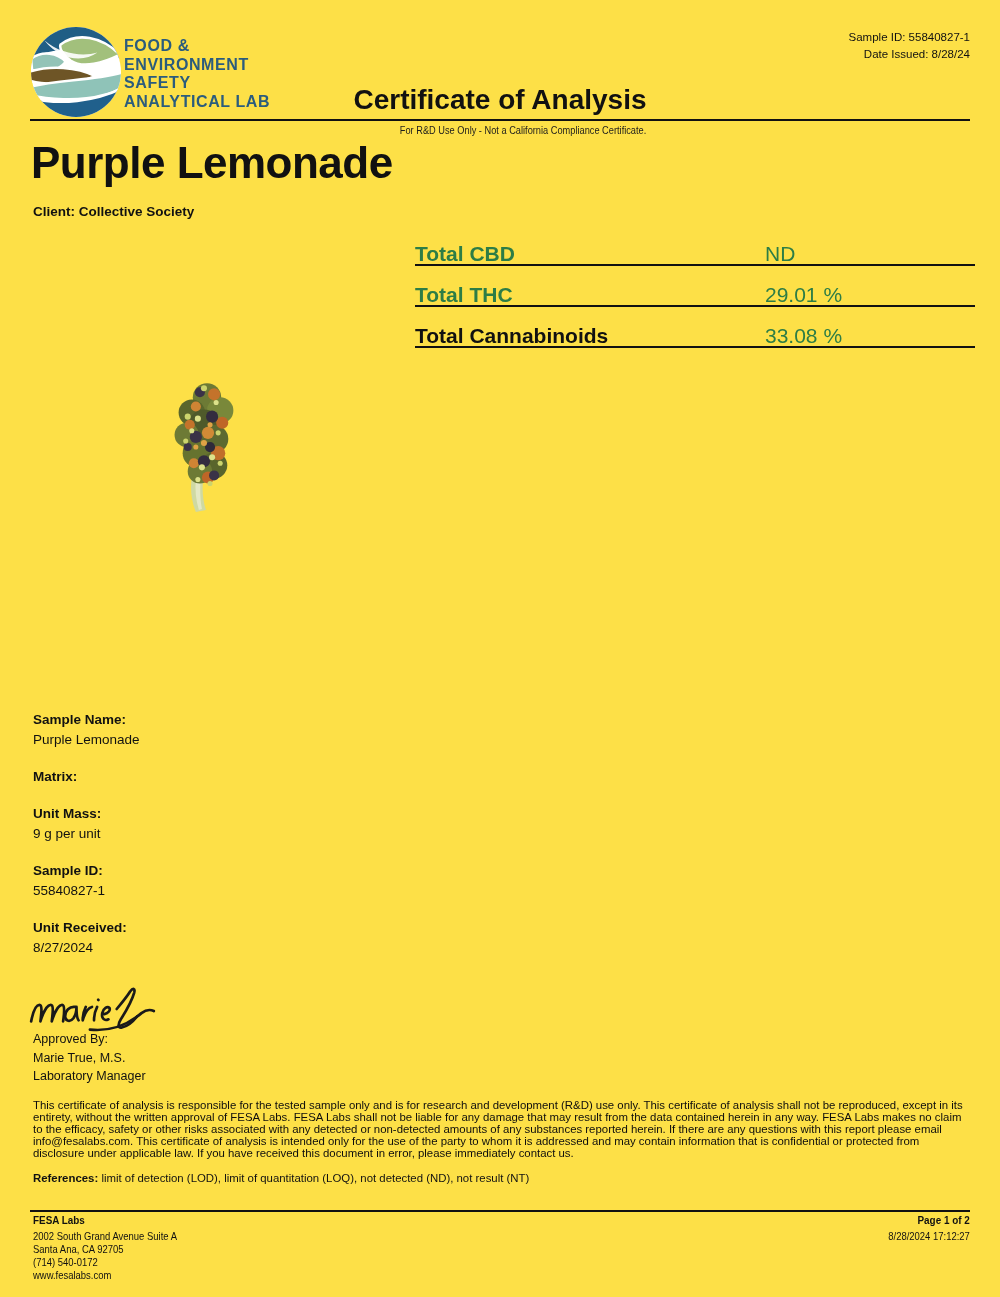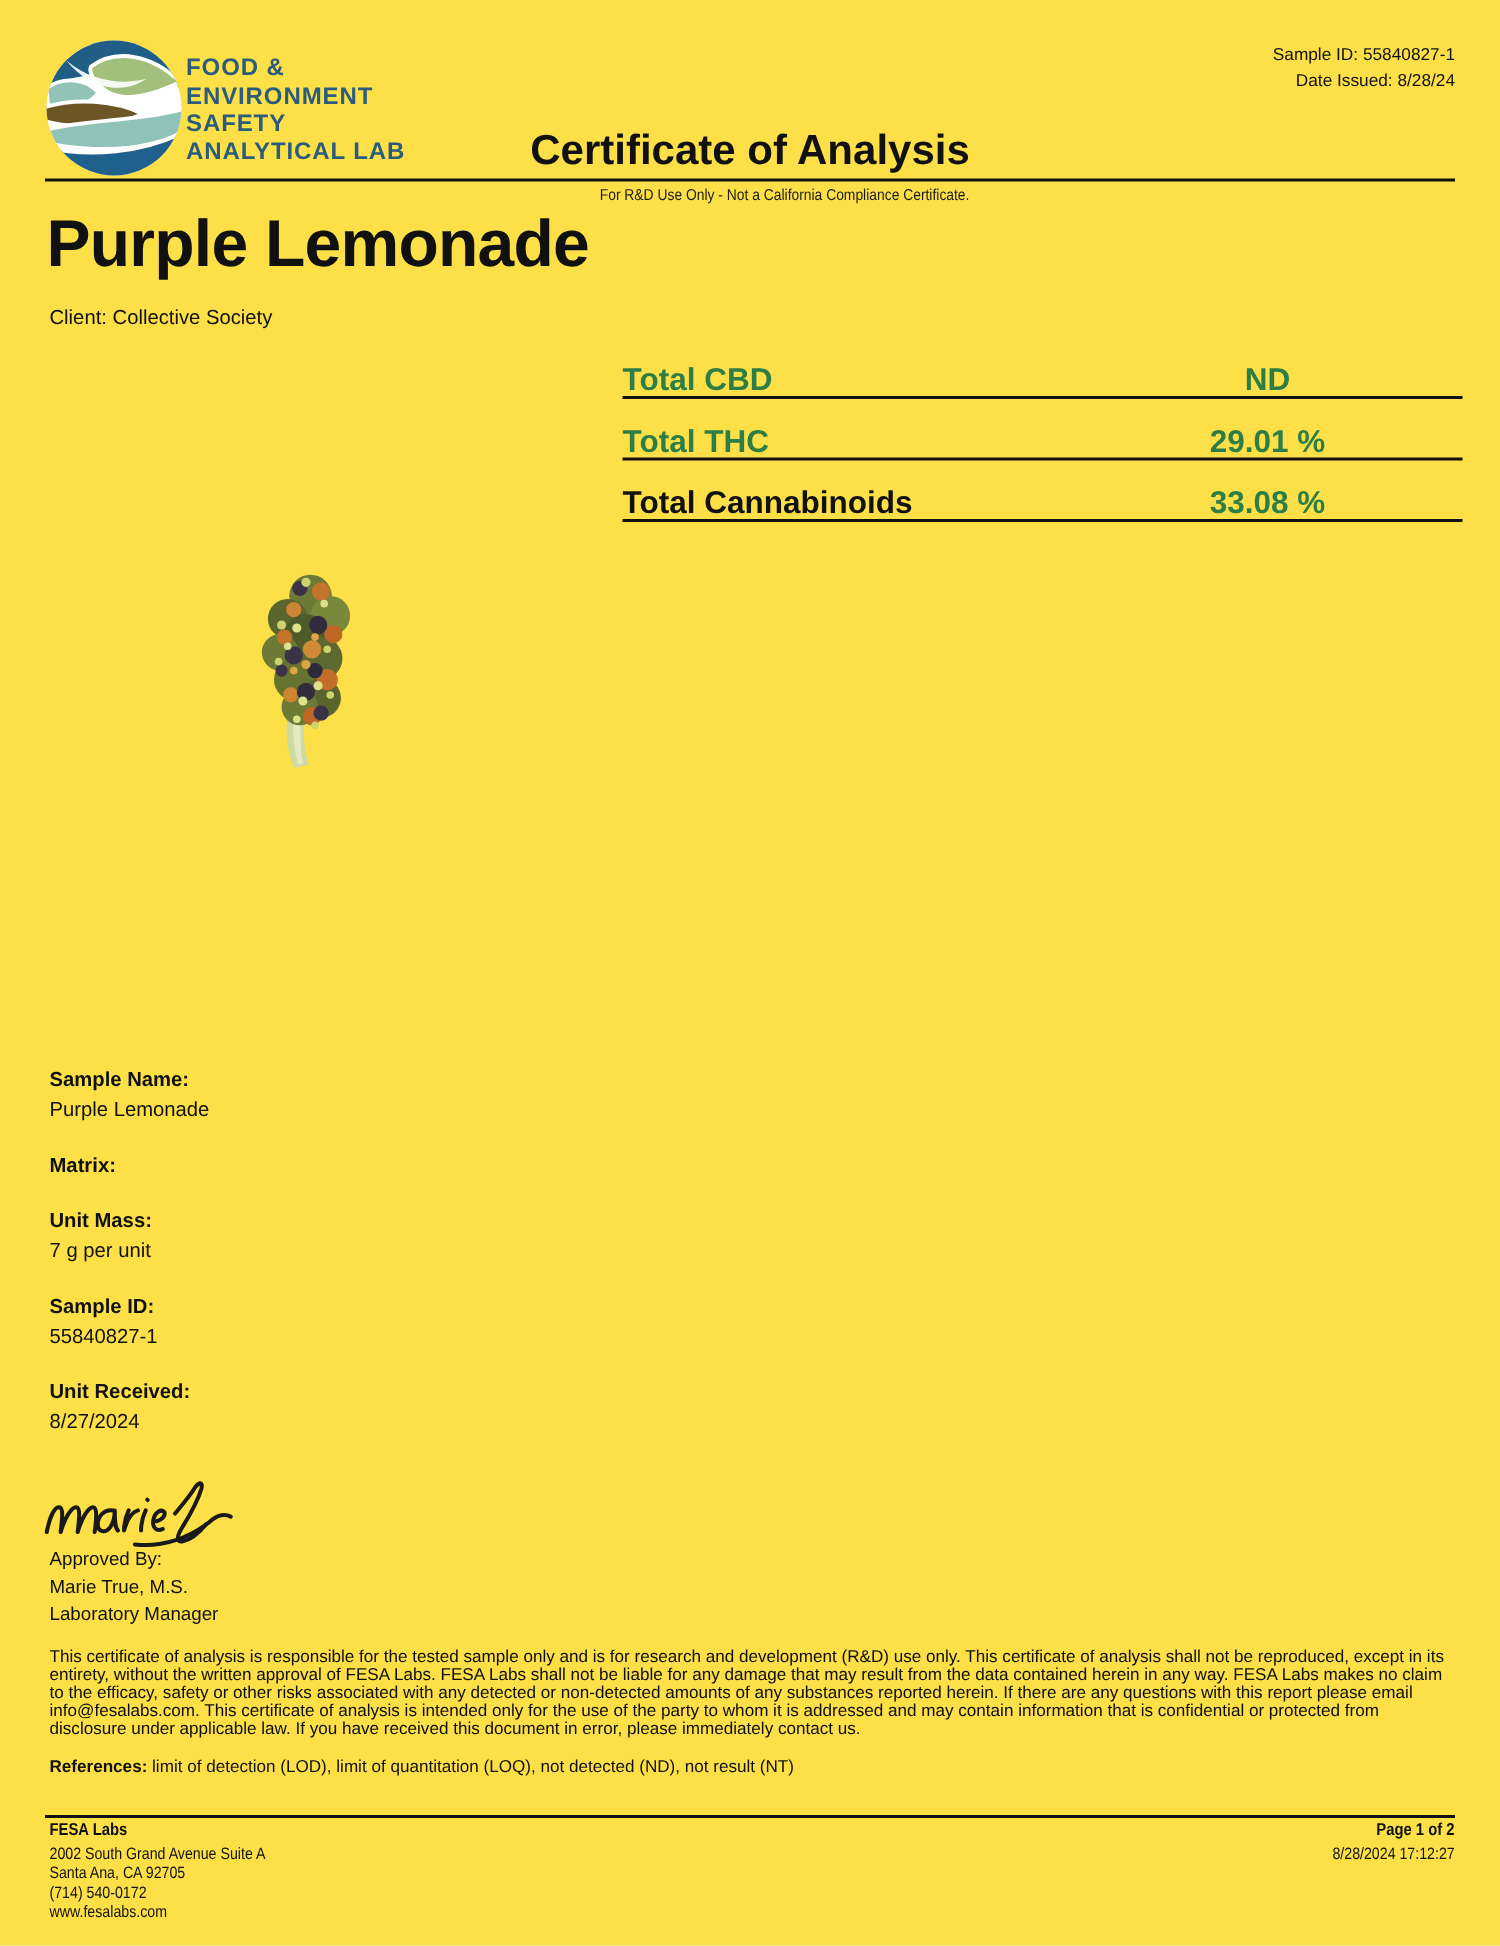--- a/index.html
+++ b/index.html
@@ -17,29 +17,29 @@
     font-weight:600;letter-spacing:.6px;color:var(--logo-blue);}
   .doc-title{position:absolute;top:84px;left:0;width:100%;text-align:center;
     font-size:28px;font-weight:bold;color:var(--ink);}
   .header-rule{position:absolute;top:119px;left:30px;right:30px;height:2px;background:var(--ink);}
   .subtitle{position:absolute;top:124px;left:0;width:100%;text-align:center;font-size:10.5px;color:#1c1c1c;padding-left:46px;}
   .condensed{display:inline-block;transform:scaleX(.88);transform-origin:center;}
   .sample-meta{position:absolute;top:29px;right:30px;text-align:right;font-size:11.5px;line-height:17px;}
 
   
   .product-name{position:absolute;left:31px;top:138px;font-size:44px;font-weight:bold;letter-spacing:-.5px;}
-  .client-line{position:absolute;left:33px;top:204px;font-size:13.5px;font-weight:normal;}
+  .client-line{position:absolute;left:33px;top:204px;font-size:13.5px;font-weight:bold;}
 
   
   .summary{position:absolute;left:415px;top:241px;width:560px;}
   .srow{position:relative;height:25px;padding-bottom:4px;border-bottom:2px solid var(--ink);margin-bottom:16px;}
   .slabel{font-size:21px;font-weight:bold;color:var(--accent-green);line-height:25px;}
   .srow.dark .slabel{color:var(--ink);}
-  .svalue{position:absolute;left:350px;top:0;width:160px;text-align:center;
-    font-size:21px;font-weight:bold;color:var(--accent-green);line-height:25px;}
+  .svalue{position:absolute;left:350px;top:0;width:160px;text-align:left;
+    font-size:21px;font-weight:normal;color:var(--accent-green);line-height:25px;}
 
   
   .sample-photo{position:absolute;left:150px;top:372px;width:114px;height:142px;}
 
   
   .details{position:absolute;left:33px;top:710px;width:320px;}
   .ditem{margin-bottom:17px;}
   .dlabel{font-size:13.5px;font-weight:bold;line-height:20px;}
   .dvalue{font-size:13.5px;line-height:20px;}
 
@@ -173,21 +173,21 @@
   <div class="details">
     <div class="ditem">
       <div class="dlabel">Sample Name:</div>
       <div class="dvalue">Purple Lemonade</div>
     </div>
     <div class="ditem">
       <div class="dlabel">Matrix:</div>
     </div>
     <div class="ditem">
       <div class="dlabel">Unit Mass:</div>
-      <div class="dvalue">7 g per unit</div>
+      <div class="dvalue">9 g per unit</div>
     </div>
     <div class="ditem">
       <div class="dlabel">Sample ID:</div>
       <div class="dvalue">55840827-1</div>
     </div>
     <div class="ditem">
       <div class="dlabel">Unit Received:</div>
       <div class="dvalue">8/27/2024</div>
     </div>
   </div>

